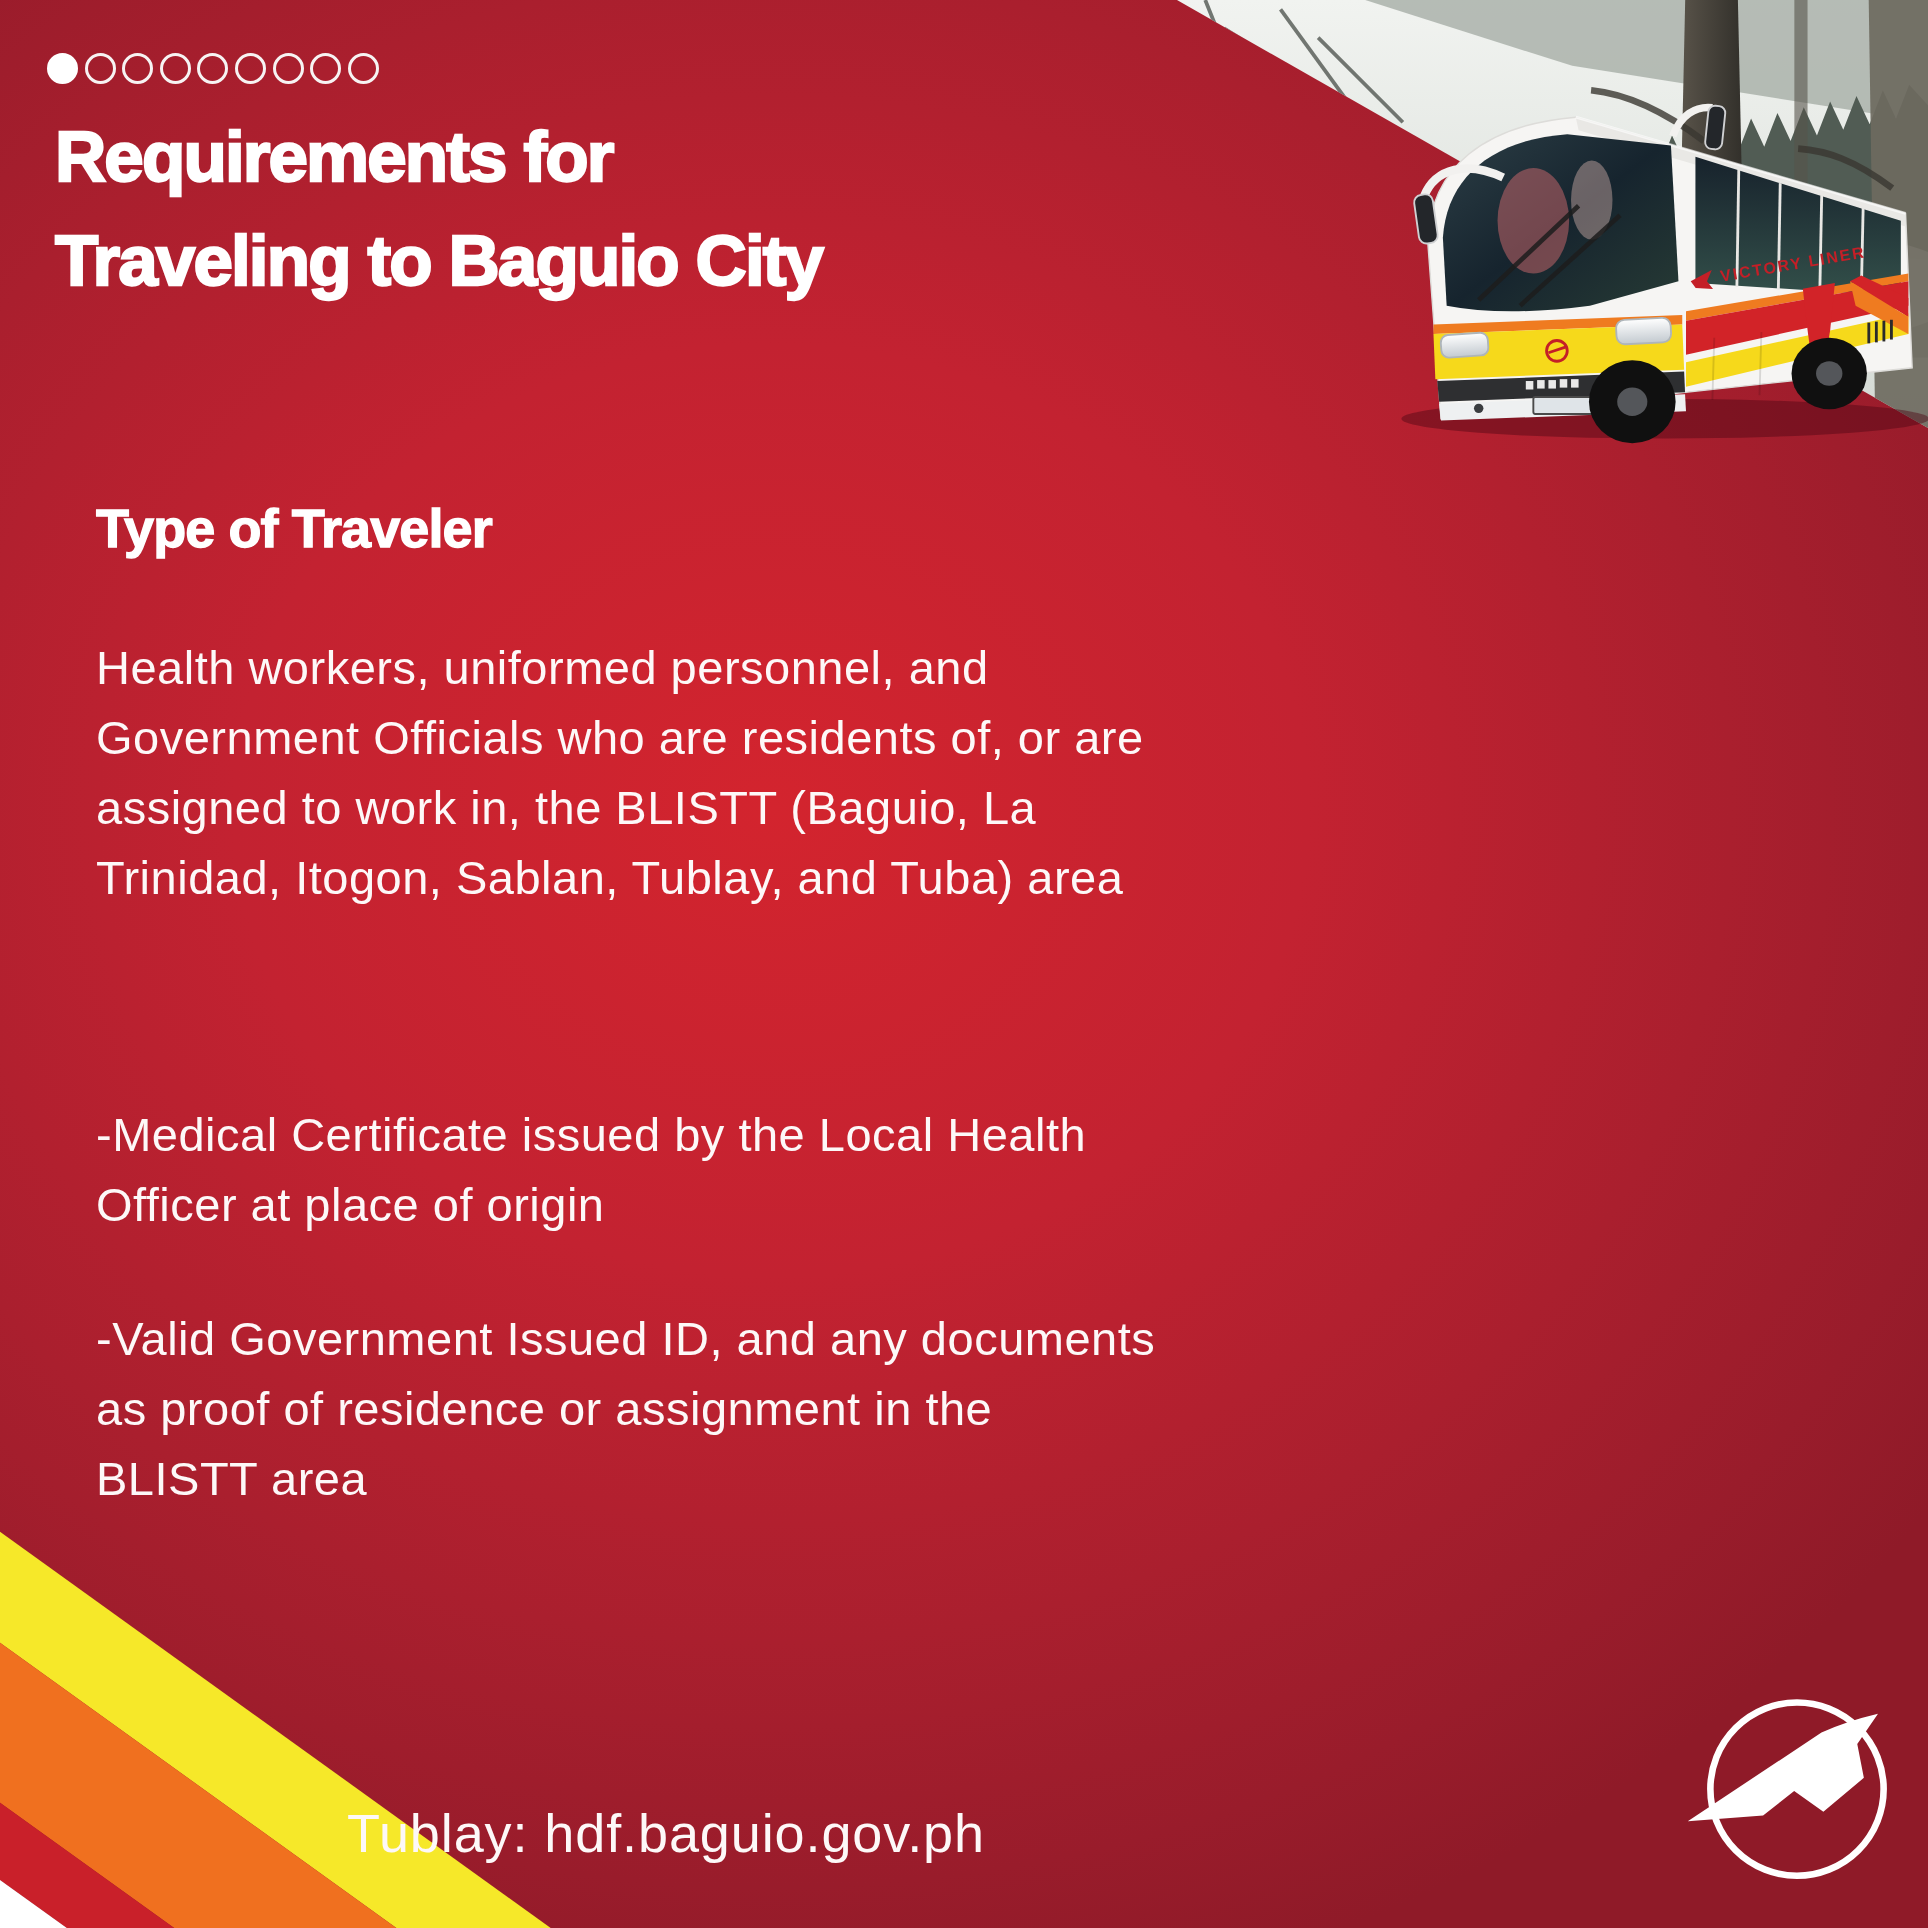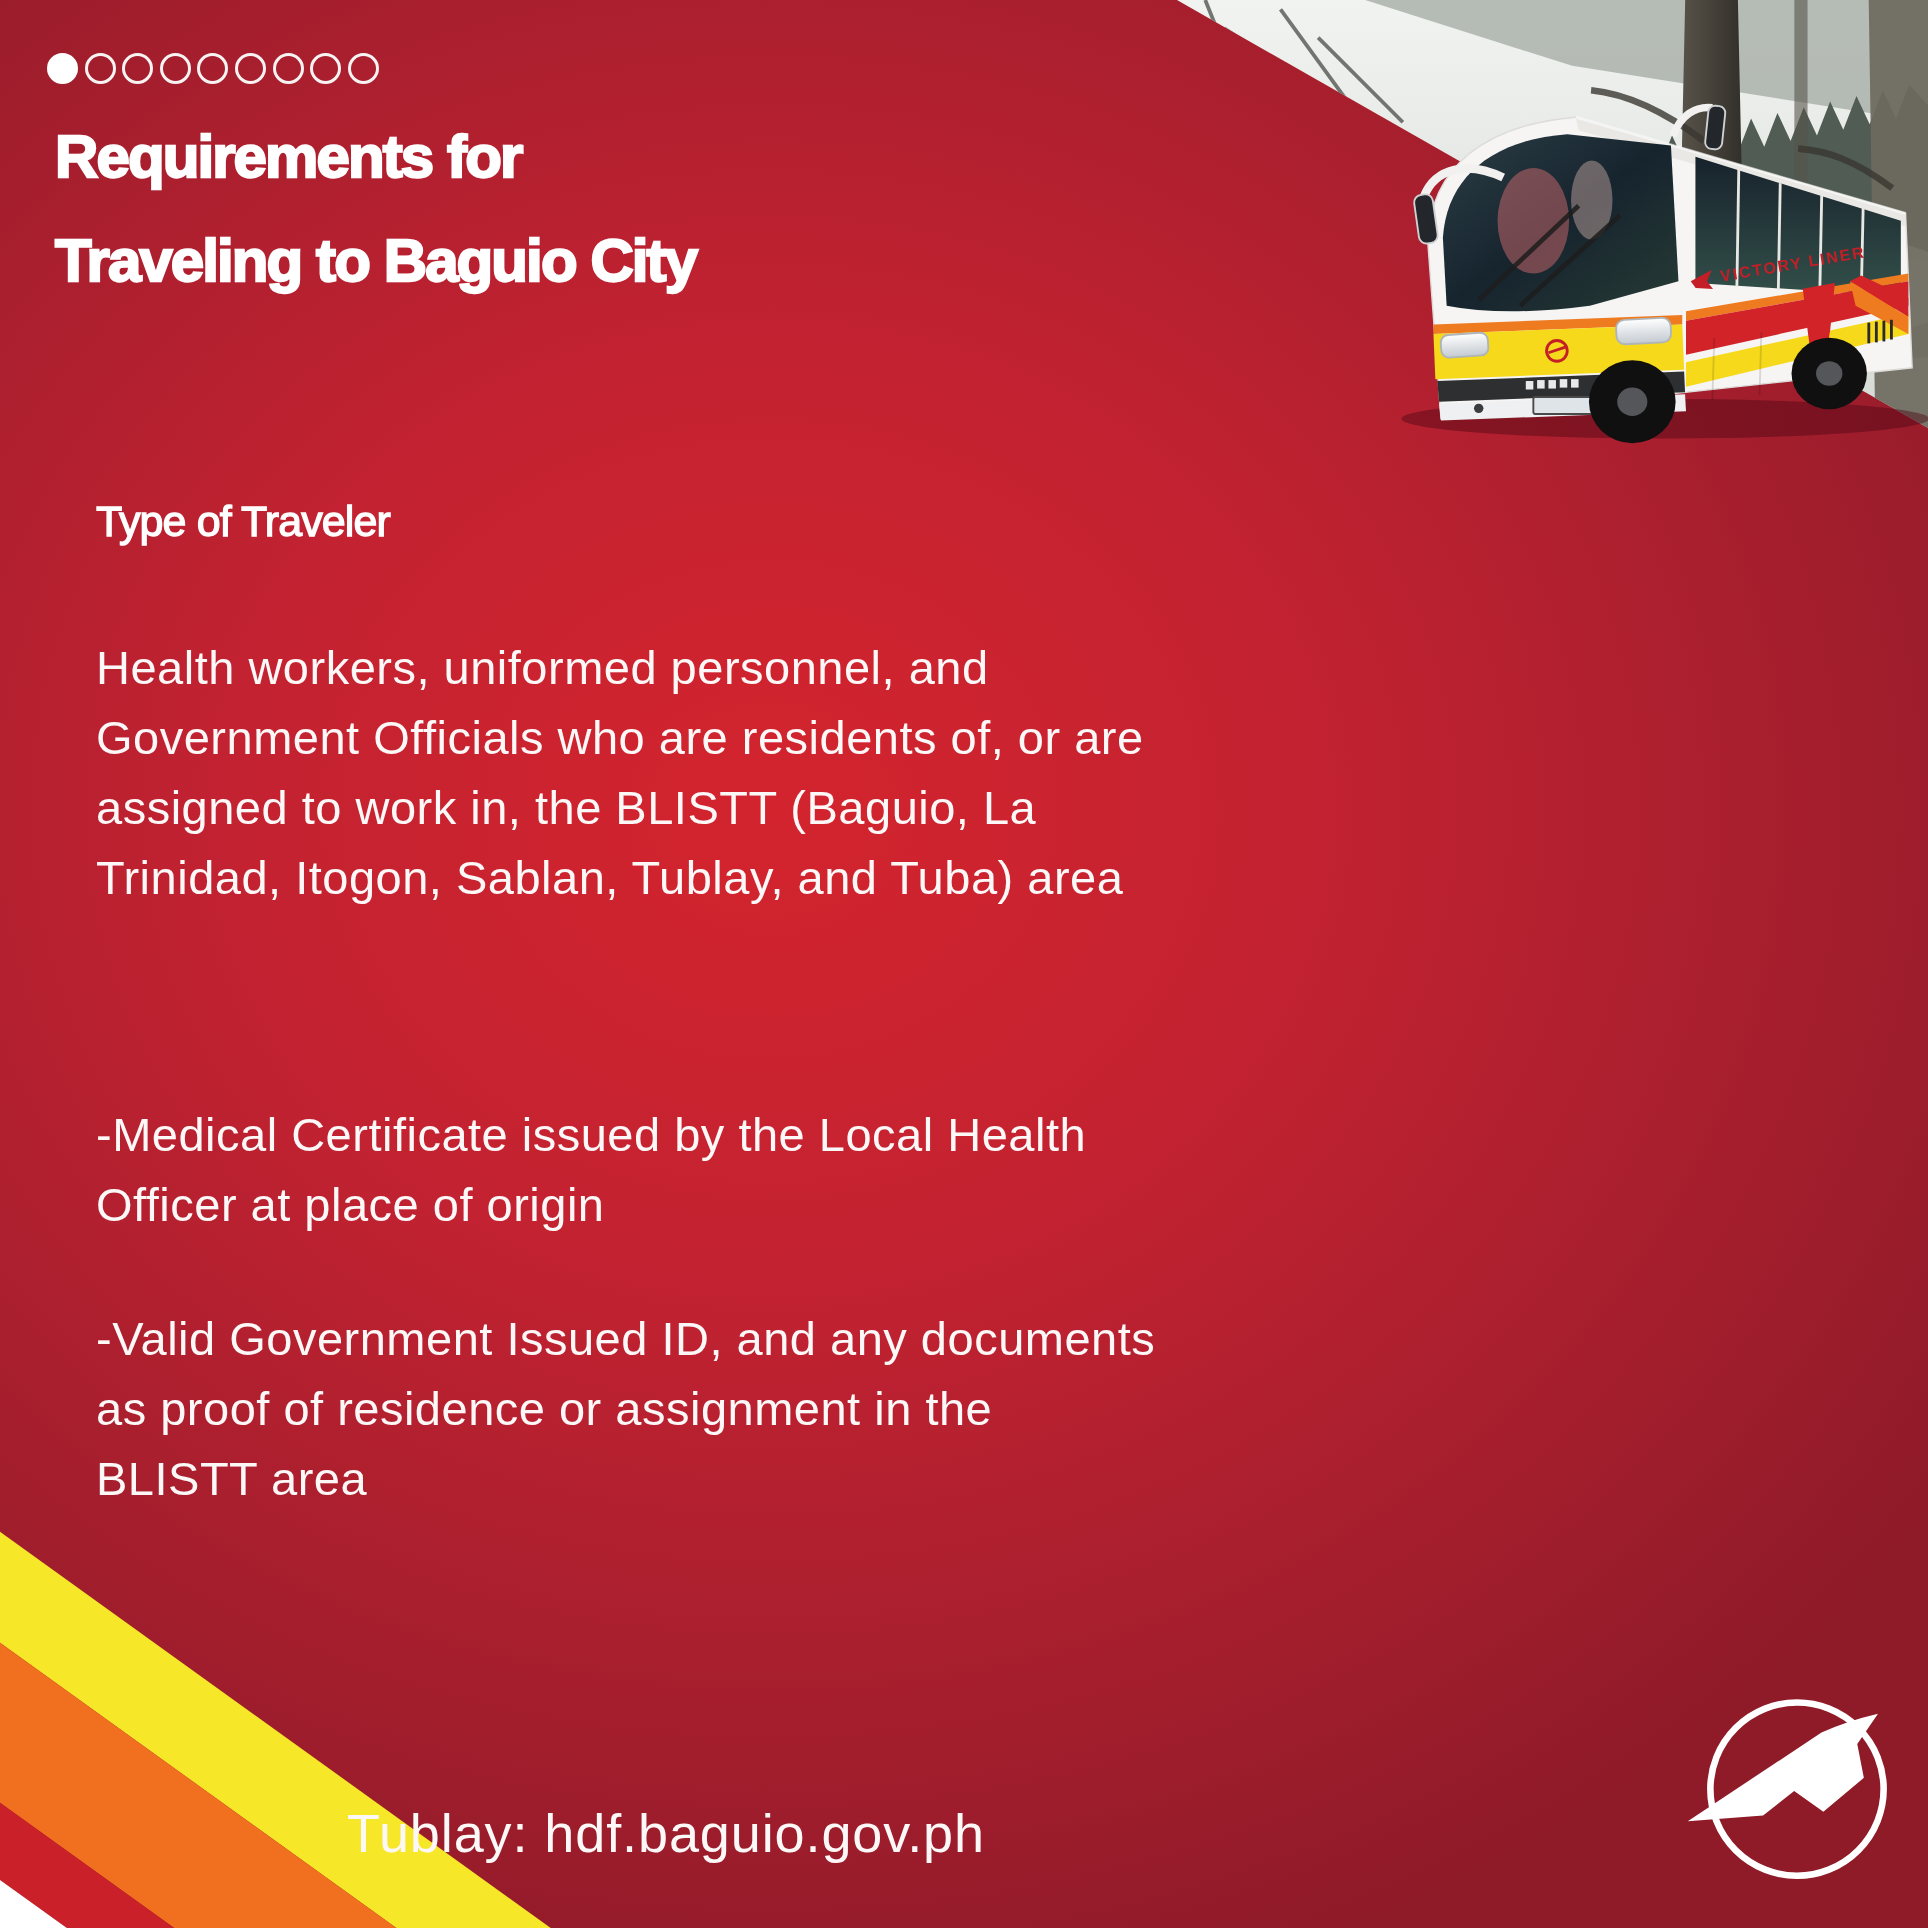--- a/index.html
+++ b/index.html
@@ -12,25 +12,25 @@
   }
   .preline{white-space:pre-line;}
   .abs{position:absolute;}
   
   .dots{left:47px;top:53px;display:flex;gap:6.6px;}
   .dot{width:31px;height:31px;border-radius:50%;border:3.8px solid #f7f3f3;box-sizing:border-box;background:transparent;}
   .dot.active{background:#ffffff;border-color:#ffffff;}
   
   .title{
     left:55px;top:105px;width:1337px;margin:0;
-    font-size:60px;line-height:104px;font-weight:800;letter-spacing:-1.9px;
+    font-size:71px;line-height:104px;font-weight:800;letter-spacing:-1.9px;
     -webkit-text-stroke:2.3px #ffffff;
   }
   .h2{
-    margin:0;font-size:43px;font-weight:400;letter-spacing:-0.9px;
+    margin:0;font-size:54px;font-weight:700;letter-spacing:-0.9px;
     -webkit-text-stroke:1.3px #ffffff;
   }
   .h2.traveler{left:96px;top:497px;}
   .h2.docs{left:102px;top:996px;}
   .body-text{
     margin:0;font-size:47px;line-height:70px;font-weight:400;letter-spacing:0.5px;color:#fdf8f8;
   }
   .p1{left:96px;top:633px;width:1412px;}
   .p2{left:96px;top:1100px;width:1412px;}
   .p3{left:96px;top:1304px;width:1412px;}

